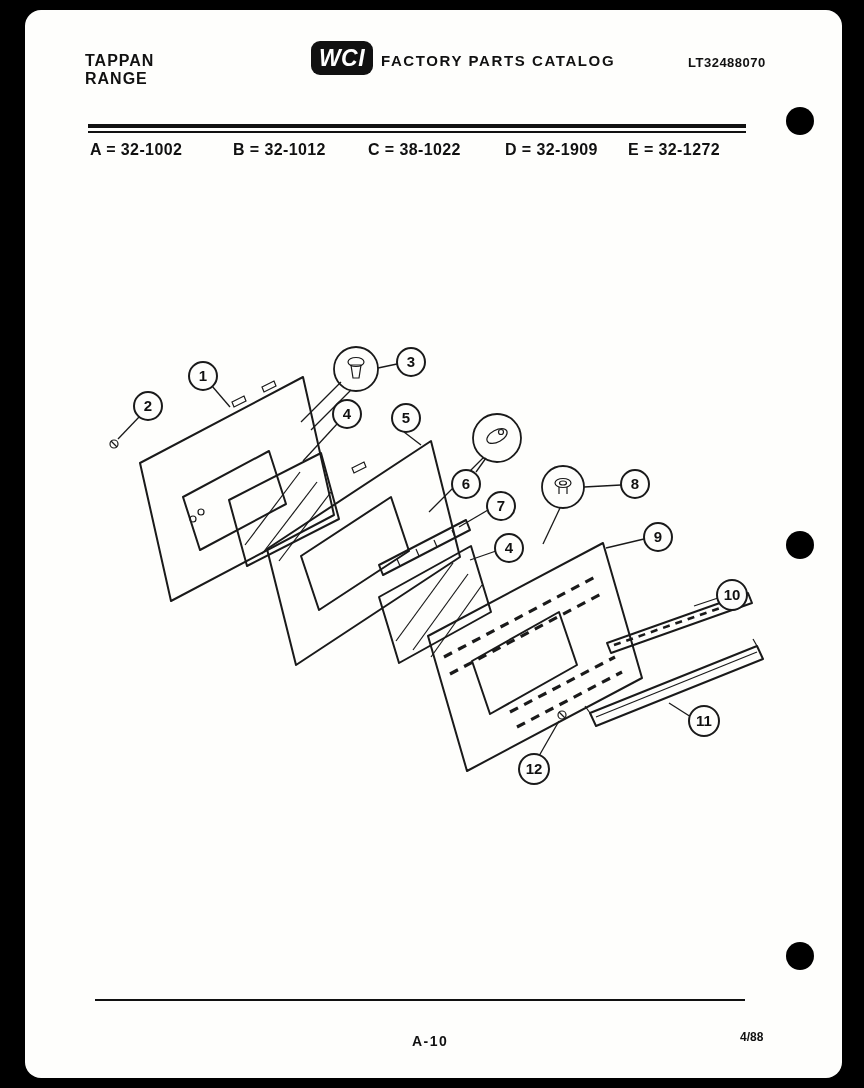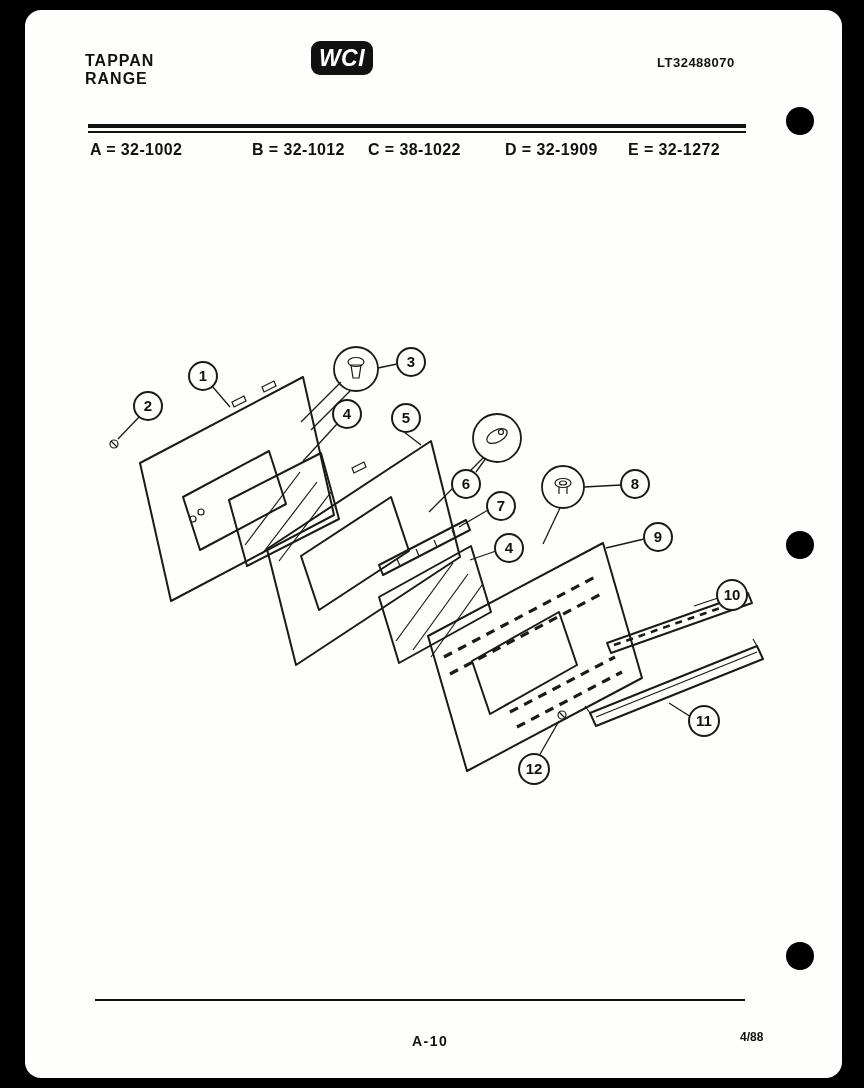--- a/index.html
+++ b/index.html
@@ -12,26 +12,26 @@
     background:#fefefc; border-radius:16px;
   }
   .abs { position:absolute; }
   .brand { left:85px; top:52px; font-size:16px; font-weight:bold; letter-spacing:1px; line-height:18px; }
   .logo-box {
     left:311px; top:41px; width:62px; height:34px; background:#111; border-radius:9px;
     display:flex; align-items:center; justify-content:center;
   }
   .logo-text { color:#fff; font-style:italic; font-weight:bold; font-size:23px; letter-spacing:0.5px; }
   .catalog-title { left:381px; top:52px; font-size:15px; font-weight:bold; letter-spacing:1.6px; }
-  .doc-number { left:657px; top:55px; font-size:13px; font-weight:bold; letter-spacing:0.5px; }
+  .doc-number { left:688px; top:55px; font-size:13px; font-weight:bold; letter-spacing:0.5px; }
   .rule-thick { left:88px; top:124px; width:658px; height:4px; background:#111; }
   .rule-thin  { left:88px; top:131px; width:658px; height:1.5px; background:#111; }
   .models { left:0; top:141px; width:100%; height:20px; font-size:16px; font-weight:bold; }
   .model { position:absolute; top:0; white-space:nowrap; letter-spacing:0.4px; }
-  .m-a { left:90px; }  .m-b { left:252px;text-align:right; }  .m-c { left:368px; }
+  .m-a { left:90px; }  .m-b { left:233px;text-align:right; }  .m-c { left:368px; }
   .m-d { left:505px; } .m-e { left:628px;text-align:center; }
   .diagram-svg { left:80px; top:330px; width:700px; height:470px; }
   .footer-line { left:95px; top:999px; width:650px; height:2px; background:#111; }
   .footer-page { left:412px; top:1033px; font-size:14px; font-weight:bold; letter-spacing:1.5px; }
   .footer-date { left:740px; top:1030px; font-size:12px; font-weight:bold; }
   .hole { position:absolute; width:28px; height:28px; border-radius:50%; background:#000; left:786px; }
   .hole-1 { top:107px; } .hole-2 { top:531px; } .hole-3 { top:942px; }
 
   
   .pline { fill:none; stroke:#1a1a1a; stroke-width:2; stroke-linejoin:round; }
@@ -50,20 +50,21 @@
 <div class="canvas">
   <div class="page"></div>
 
   <div class="abs brand">
     <div>TAPPAN</div>
     <div>RANGE</div>
   </div>
   <div class="abs logo-box">
     <span class="logo-text">WCI</span>
   </div>
+  <div class="abs catalog-title">FACTORY PARTS CATALOG</div>
   <div class="abs doc-number">LT32488070</div>
   <div class="abs rule-thick"></div>
   <div class="abs rule-thin"></div>
 
   <div class="abs models">
     <span class="model m-a">A = 32-1002</span>
     <span class="model m-b">B = 32-1012</span>
     <span class="model m-c">C = 38-1022</span>
     <span class="model m-d">D = 32-1909</span>
     <span class="model m-e">E = 32-1272</span>

